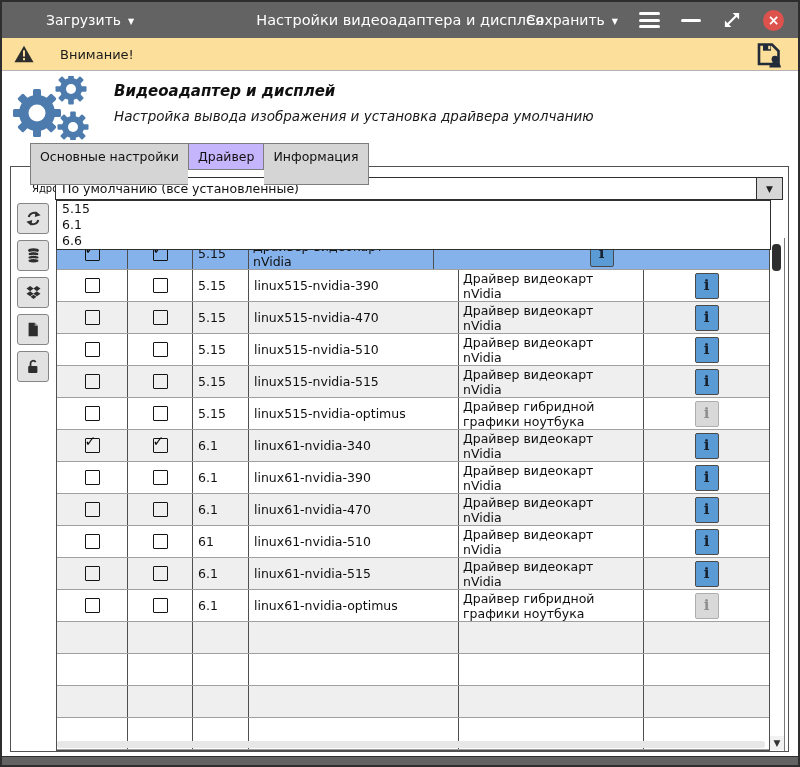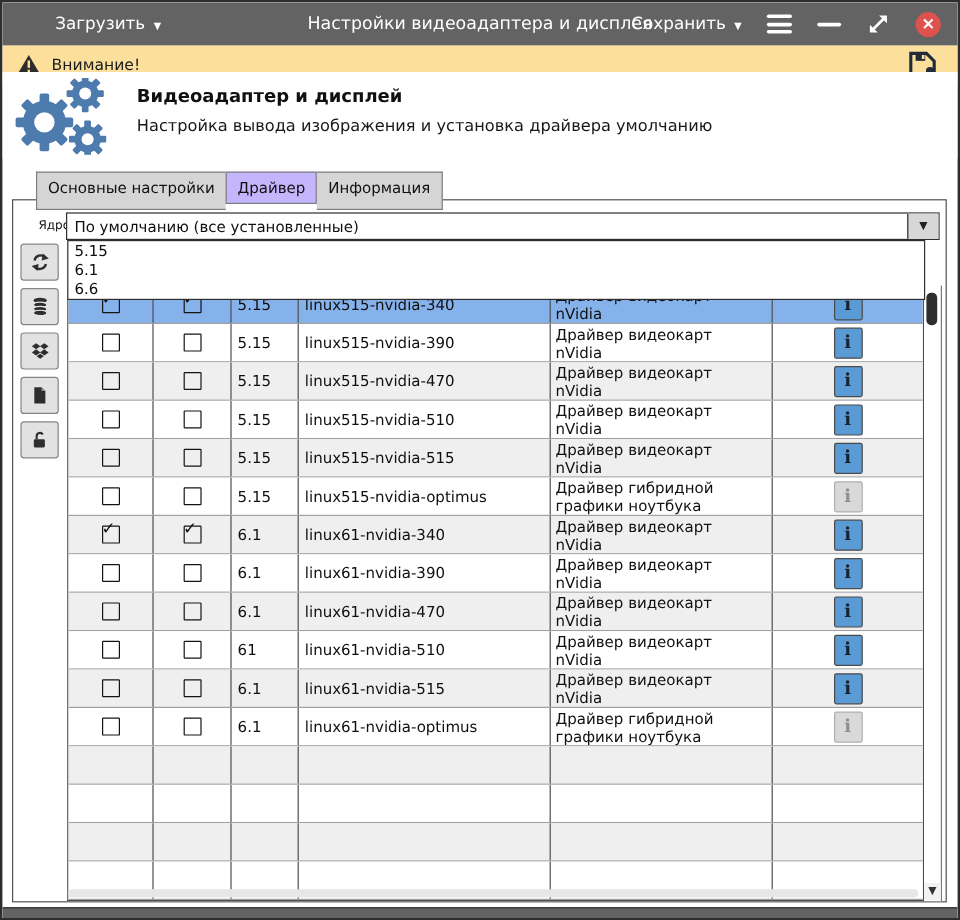--- a/index.html
+++ b/index.html
@@ -15,32 +15,32 @@
   .tb-caret{font-size:8px;padding-top:2px;}
   .tb-title{position:absolute;left:50%;transform:translateX(-50%);color:#fff;font-size:14.5px;white-space:nowrap;}
   .tb-right{position:absolute;right:14px;display:flex;align-items:center;gap:21px;}
   .hamburger{display:flex;flex-direction:column;gap:3.5px;padding:2px 0;}
   .hamburger span{display:block;width:21px;height:3px;background:#fff;border-radius:1.5px;}
   .min-btn{display:block;width:20px;height:3px;background:#fff;border-radius:1.5px;}
   .close-btn{width:21px;height:21px;border-radius:50%;background:var(--c-close,#dd524d);color:#fff;
     font-size:14px;font-weight:bold;display:flex;align-items:center;justify-content:center;line-height:1;}
   
   .warnbar{position:absolute;left:0;right:0;top:36px;height:32px;background:var(--c-warn,#fbdf9b);
-    border-bottom:1px solid #b3b3b3;display:flex;align-items:center;}
+    border-bottom:1px solid #b3b3b3;display:flex;align-items:center;gap:17px;}
   .warn-icon{margin-left:12px;display:flex;}
   .warn-text{margin-left:9px;font-size:13px;color:#1c1c1c;}
   .warn-save{position:absolute;right:16px;top:3px;}
   
-  .header{position:absolute;left:0;right:0;top:58px;height:72px;background:#fff;}
+  .header{position:absolute;left:0;right:0;top:69px;height:72px;background:#fff;font-style:italic;}
   .gears{position:absolute;left:5px;top:5px;}
   .h-title{position:absolute;left:112px;top:11px;font-size:15px;font-weight:bold;color:#101010;}
   .h-sub{position:absolute;left:112px;top:37px;font-size:13.5px;color:#181818;}
   
   .tabbar{position:absolute;left:28px;top:141px;display:flex;align-items:flex-start;z-index:6;}
-  .tab{font-size:12.5px;height:32px;line-height:25px;padding:0 9px;background:#d5d5d5;
+  .tab{font-size:12.5px;height:42px;line-height:25px;padding:0 9px;background:#d5d5d5;
     border:1px solid #7e7e7e;border-right:none;box-sizing:border-box;color:#111;white-space:nowrap;}
   .tab:last-child{border-right:1px solid #7e7e7e;}
   .tab.active{background:#c4b5fd;height:27px;line-height:25px;border-right:1px solid #7e7e7e;z-index:7;position:relative;}
   .tab.active + .tab{border-left:none;}
   
   .panel{position:absolute;left:8px;top:164px;width:779px;height:586px;border:1px solid #515151;background:#fff;box-sizing:border-box;}
   .kernel-label{position:absolute;left:30px;top:181px;font-size:10px;color:#101010;}
   .combobox{position:absolute;left:53px;top:175px;width:728px;height:23px;border:1px solid #2f2f2f;box-sizing:border-box;background:#fff;}
   .combo-value{position:absolute;left:6px;top:3px;font-size:12.5px;color:#101010;white-space:nowrap;}
   .combo-arrow{position:absolute;right:0;top:0;bottom:0;width:25px;background:#d7d7d7;border-left:1px solid #2f2f2f;
@@ -258,23 +258,20 @@
           </span>
         </div>
         <div class="cell c1">
           <span class="cb checked">
             <span class="mark">✓</span>
           </span>
         </div>
         <div class="cell c2">
           <span class="ktext">5.15</span>
         </div>
-        <div class="cell c3">
-          <span class="ntext">linux515-nvidia-340</span>
-        </div>
         <div class="cell c4">
           <span class="dtext">Драйвер видеокарт nVidia</span>
         </div>
         <div class="cell c5">
           <div class="info-btn">i</div>
         </div>
       </div>
       <div class="trow">
         <div class="cell c0">
           <span class="cb"></span>

